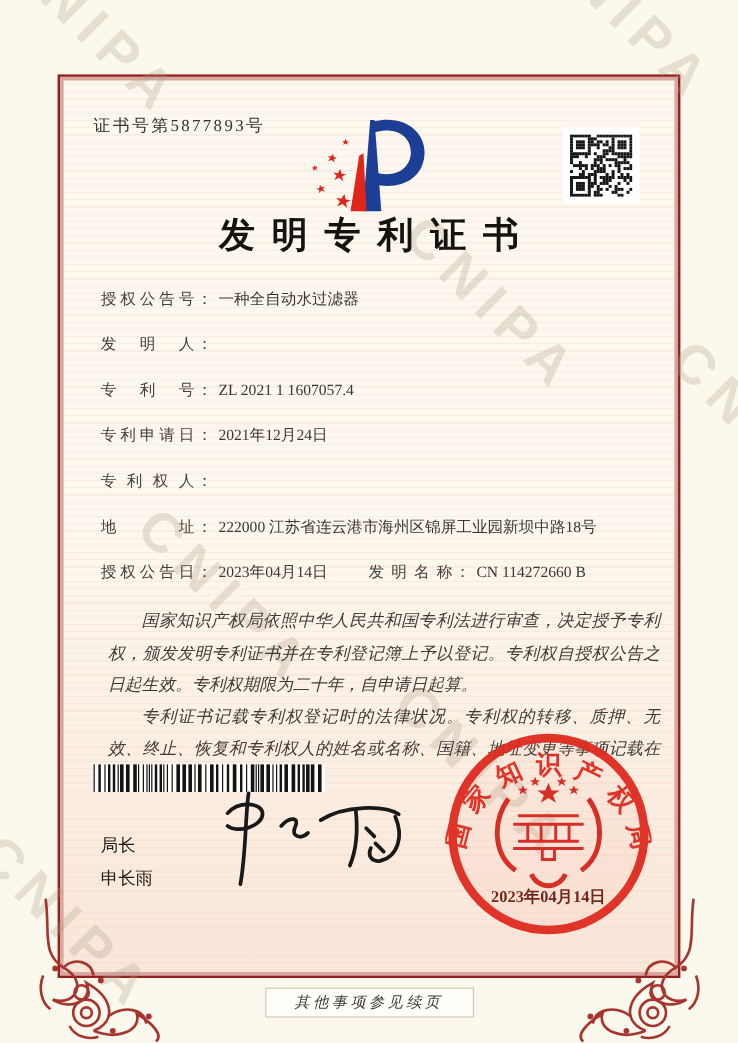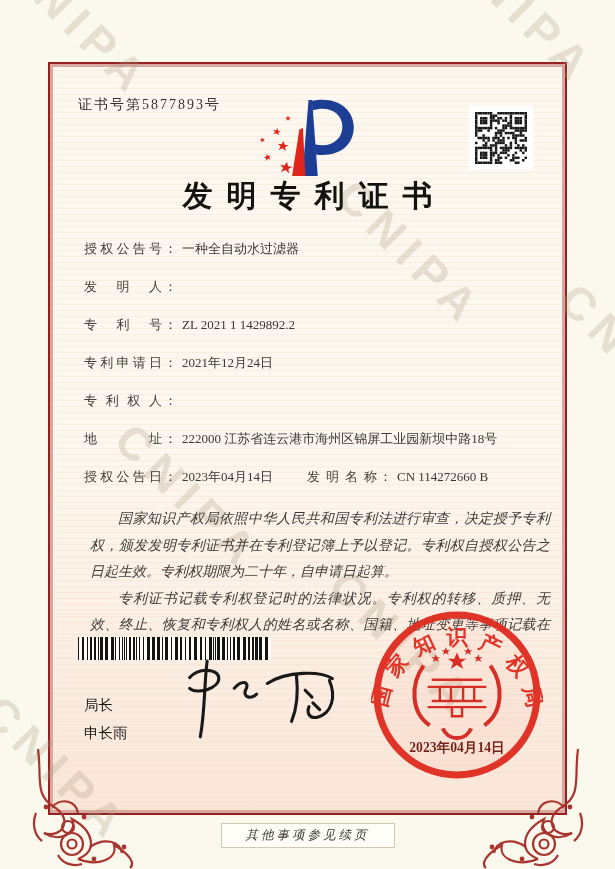--- a/index.html
+++ b/index.html
@@ -375,21 +375,21 @@
         <span class="colon">：</span>
       <span class="fvalue">一种全自动水过滤器</span>
     </div>
     <div class="frow">
       <span class="flabel">发明人</span>
         <span class="colon">：</span>
     </div>
     <div class="frow">
       <span class="flabel">专利号</span>
         <span class="colon">：</span>
-      <span class="fvalue">ZL 2021 1 1429892.2</span>
+      <span class="fvalue">ZL 2021 1 1607057.4</span>
     </div>
     <div class="frow">
       <span class="flabel">专利申请日</span>
         <span class="colon">：</span>
       <span class="fvalue">2021年12月24日</span>
     </div>
     <div class="frow">
       <span class="flabel">专利权人</span>
         <span class="colon">：</span>
     </div>

